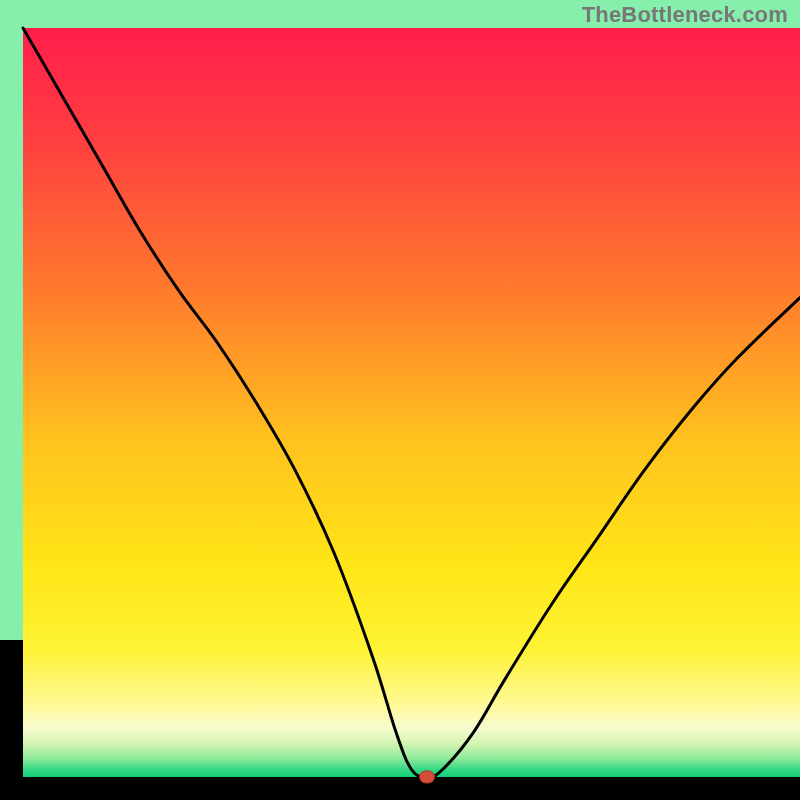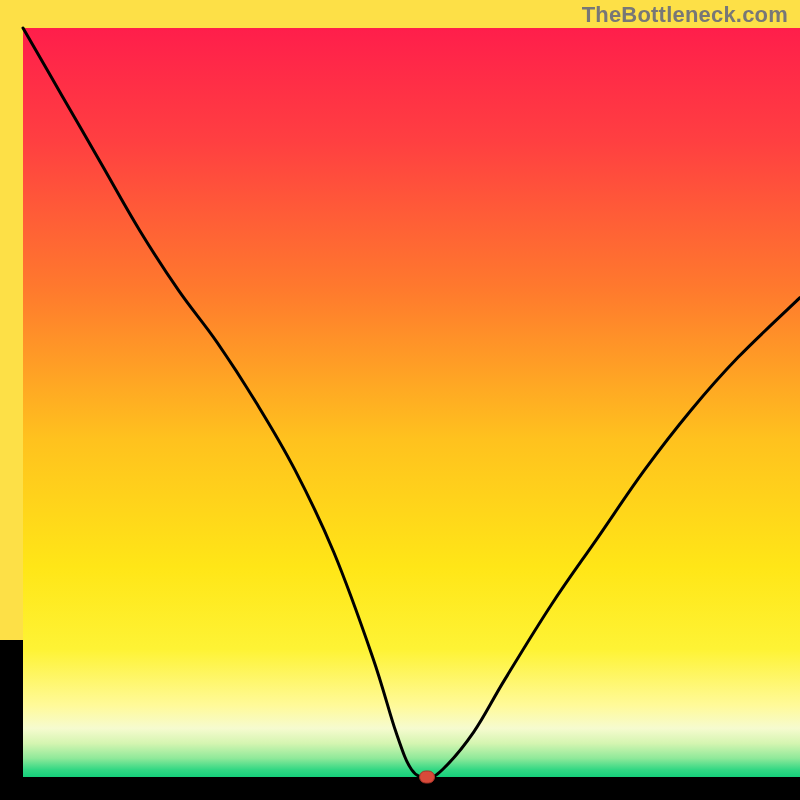--- a/index.html
+++ b/index.html
@@ -7,21 +7,21 @@
     padding: 0;
     width: 800px;
     height: 800px;
     background: #000;
     overflow: hidden;
   }
   .frame {
     position: relative;
     width: 800px;
     height: 640px;
-    background: #fde047;
+    background: #86efac;
   }
   .watermark {
     position: absolute;
     top: 2px;
     right: 12px;
     color: #777;
     font-family: Arial, Helvetica, sans-serif;
     font-size: 22px;
     font-weight: 600;
     letter-spacing: 0.2px;

